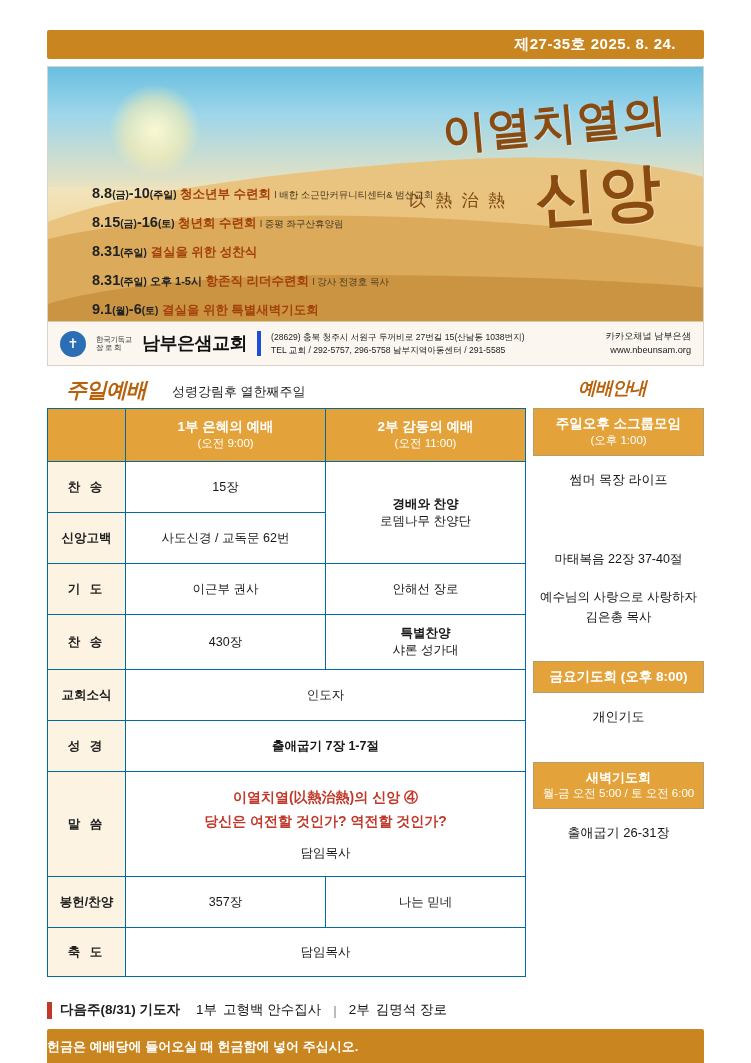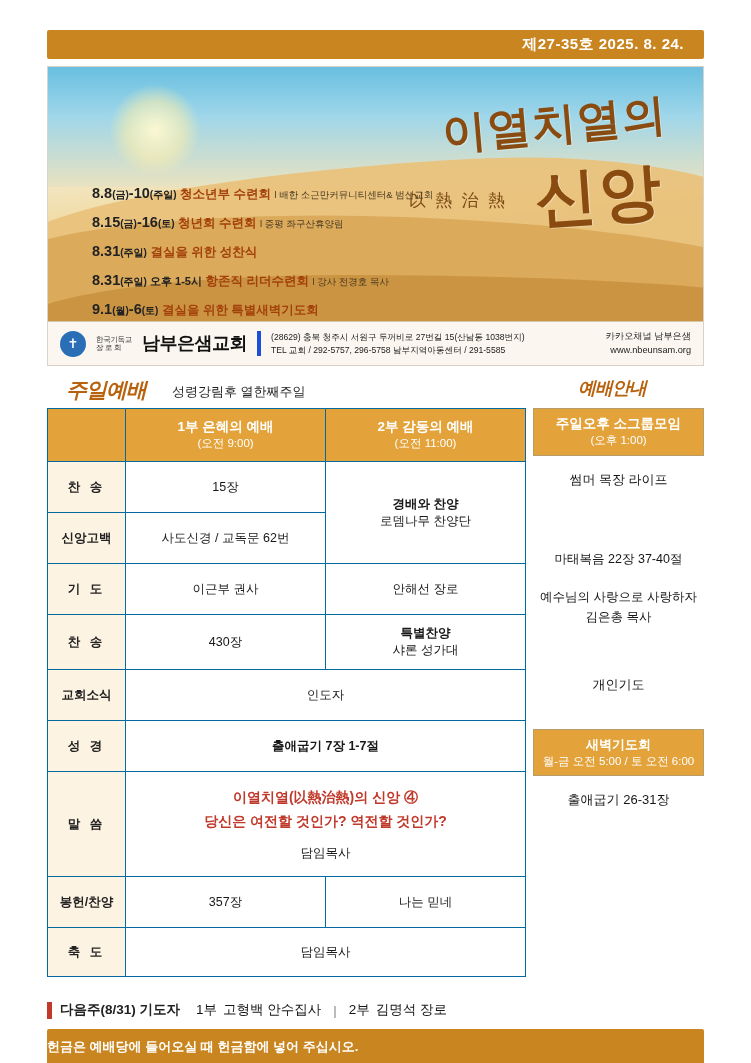--- a/index.html
+++ b/index.html
@@ -26,21 +26,21 @@
     left: 47px;
     top: 30px;
     width: 657px;
     height: 29px;
     background: #c9851f;
     border-radius: 2px;
     display: flex;
     align-items: center;
     justify-content: flex-end;
     box-sizing: border-box;
-    padding-right: 20px;
+    padding-right: 28px;
   }
   .header-bar .issue {
     color: #ffffff;
     font-size: 15px;
     font-weight: bold;
     letter-spacing: 0.5px;
   }
 
   
   .banner {
@@ -519,20 +519,23 @@
         <div>마태복음 22장 37-40절</div>
         <div style="height:18px"></div>
         <div>예수님의 사랑으로 사랑하자</div>
         <div>김은총 목사</div>
       </div>
     </div>
 
     <div class="spacer-14"></div>
 
     <div class="side-card">
+      <div class="side-head">
+        <div>금요기도회 (오후 8:00)</div>
+      </div>
       <div class="side-body">
         <div>개인기도</div>
       </div>
     </div>
 
     <div class="spacer-14"></div>
 
     <div class="side-card">
       <div class="side-head two">
         <div>새벽기도회</div>

